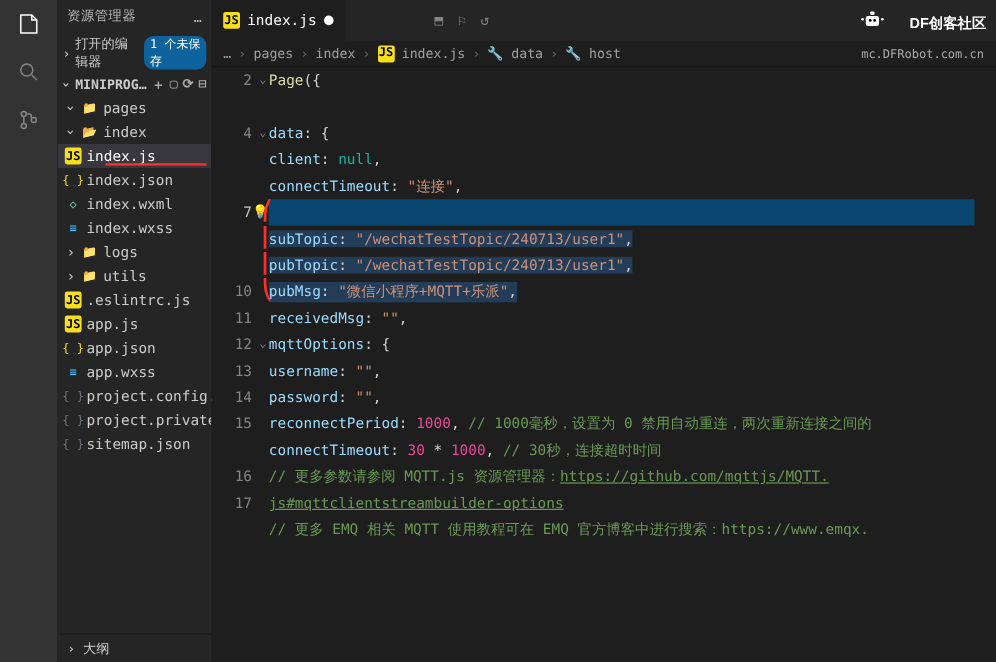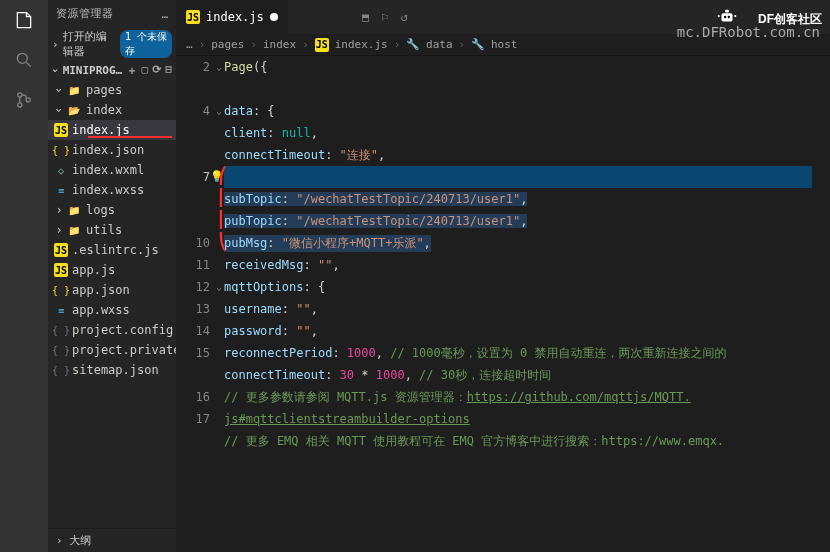--- a/index.html
+++ b/index.html
@@ -27,21 +27,21 @@
 .fi.folder{color:#c09553}
 .fi.folderg{color:#6a9955}
 .d1{padding-left:14px}.d2{padding-left:28px}.d3{padding-left:42px}
 .sb-foot{margin-top:auto;padding:4px 8px;border-top:1px solid #00000040}
 .editor{flex:1;display:flex;flex-direction:column;background:#1e1e1e}
 .tabbar{height:34px;background:#252526;display:flex;align-items:stretch;position:relative}
 .tab{background:#1e1e1e;display:flex;align-items:center;gap:6px;padding:0 10px;font-size:12px;color:#fff;border-right:1px solid #252526}
 .tab .dot{width:8px;height:8px;border-radius:50%;background:#fff}
 .tabactions{position:absolute;top:0;left:176px;display:flex;align-items:center;gap:12px;padding:0 10px;color:#858585;height:34px}
 .watermark{position:absolute;right:8px;top:6px;display:flex;align-items:flex-end;gap:20px;color:#fff;font-size:12px}
-.wm-sub{position:absolute;right:10px;top:24px;color:#aaa;font-size:14px}
+.wm-sub{position:absolute;right:10px;top:40px;color:#aaa;font-size:10px}
 .crumbs{height:22px;background:#1e1e1e;display:flex;align-items:center;gap:6px;padding:0 10px;font-size:11px;color:#a0a0a0;border-bottom:1px solid #00000040}
 .crumbs .sep{color:#666}
 .code-area{flex:1;display:flex;overflow:hidden}
 .gutter{width:48px;display:flex;flex-direction:column;color:#858585;text-align:right;padding-right:14px;position:relative}
 .lines{flex:1;position:relative}
 .line{height:22px;display:flex;align-items:center;white-space:pre}
 .ln{height:22px;line-height:22px;font-size:12px}
 .ln.cur{color:#c6c6c6}
 .fold{position:absolute;right:2px;top:0;color:#858585;font-size:10px}
 .tok-key{color:#9cdcfe}

